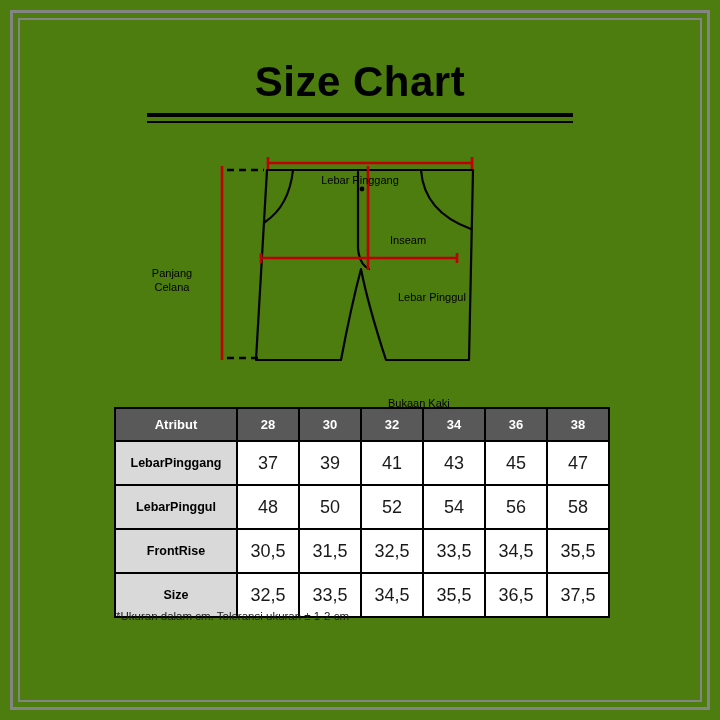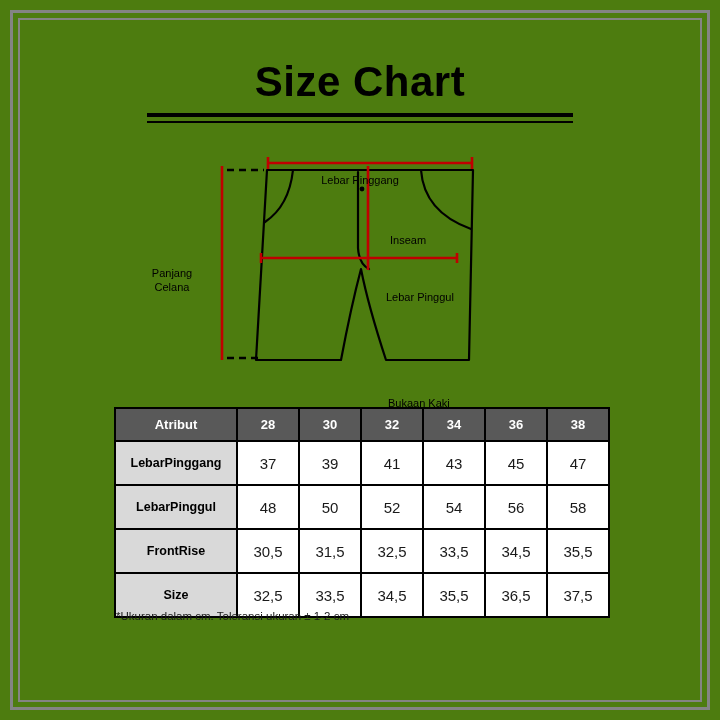--- a/index.html
+++ b/index.html
@@ -19,30 +19,30 @@
   
   .diagram {position:absolute; left:110px; top:142px; width:500px; height:250px;}
   .diagram svg {position:absolute; left:0; top:0;}
   .outline {fill:none; stroke:#000; stroke-width:2.2; stroke-linejoin:round; stroke-linecap:round;}
   .red {stroke:var(--measure-red,#c00000); stroke-width:2.6; fill:none;}
   .dash {stroke:#000; stroke-width:2.4; stroke-dasharray:7 5; fill:none;}
   .lbl {position:absolute; font-size:11px; font-weight:normal; color:#000; line-height:1.3; white-space:normal;margin-top:28px;}
   .lbl-waist   {left:190px; top:3px;  width:120px; text-align:center;}
   .lbl-panjang {left:32px;  top:96px; width:60px;  text-align:center;}
   .lbl-inseam  {left:280px; top:63px;}
-  .lbl-pinggul {left:268px; top:120px;padding-left:8px;}
+  .lbl-pinggul {left:280px; top:120px;padding-left:8px;}
   .lbl-bukaan  {left:278px; top:226px;}
 
   
   .size-table {position:absolute; left:114px; top:407px; width:496px;
                border-collapse:collapse; table-layout:fixed; border:2px solid #111;}
   .size-table th, .size-table td {border:2px solid #000000; text-align:center; vertical-align:middle; padding:0;}
   .size-table thead th {background:var(--header-bg,#595959); color:#fff; font-size:13px; font-weight:bold; height:31px;}
   .size-table tbody th {background:var(--attr-bg,#d9d9d9); color:#000; font-size:12.5px; font-weight:bold; height:42px;}
-  .size-table tbody td {background:#fff; color:#1a1a1a; font-size:15px; font-weight:normal;}
+  .size-table tbody td {background:#fff; color:#1a1a1a; font-size:18px; font-weight:normal;}
   .col-attr {width:122px;}
 
   .footnote {position:absolute; left:116px; top:610px; font-size:11.5px; color:#1a1a1a;}
 </style>
 </head>
 <body>
 
 <div class="canvas">
   <div class="frame-outer">
     <div class="frame-inner"></div>

